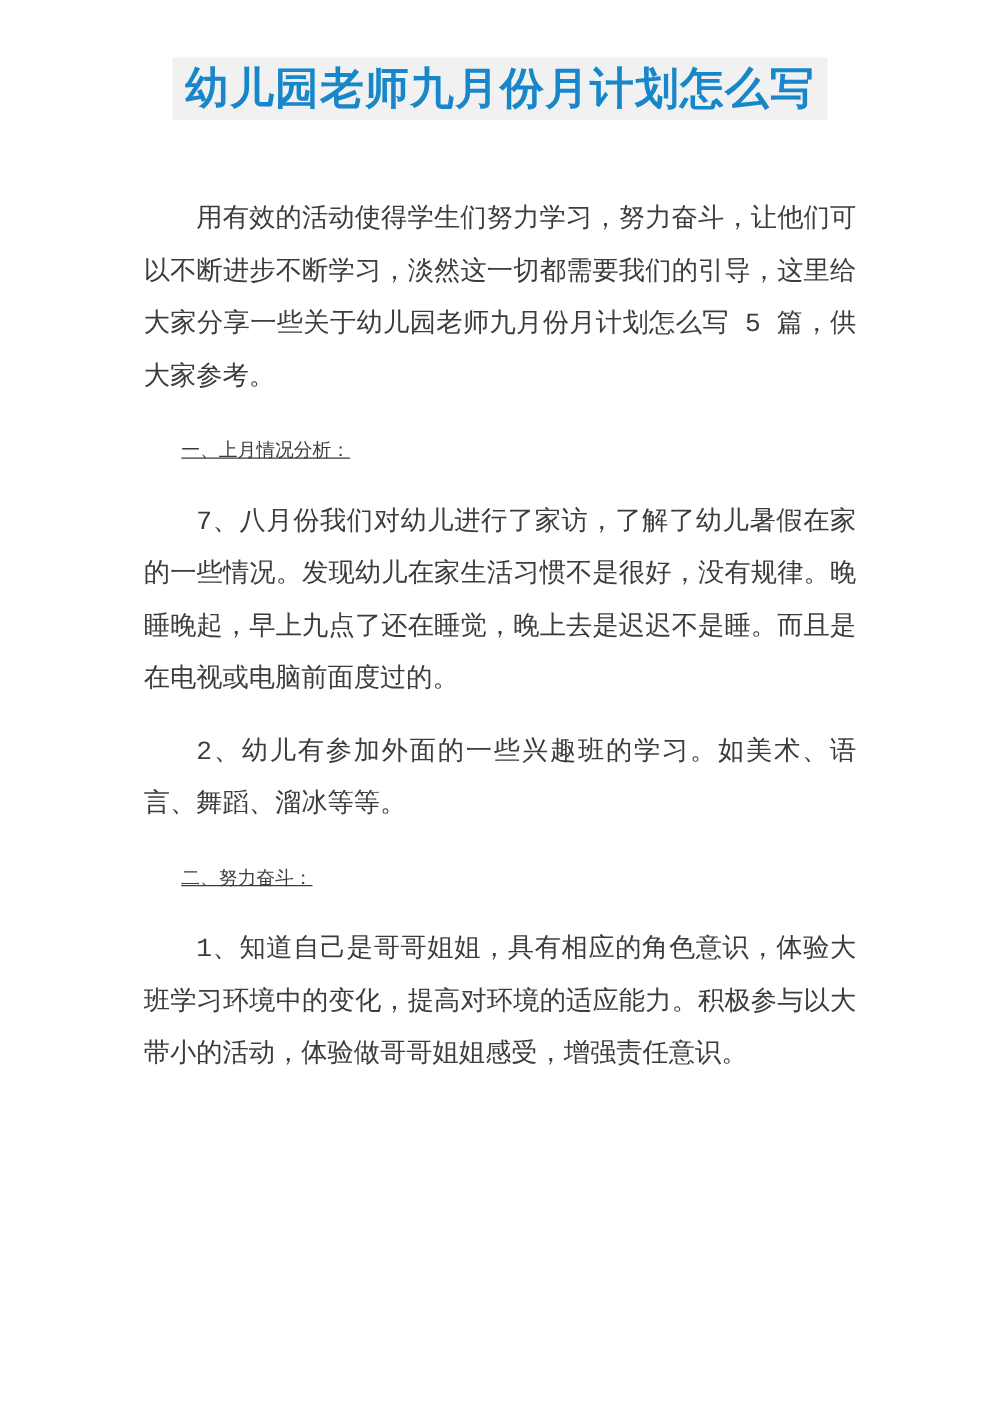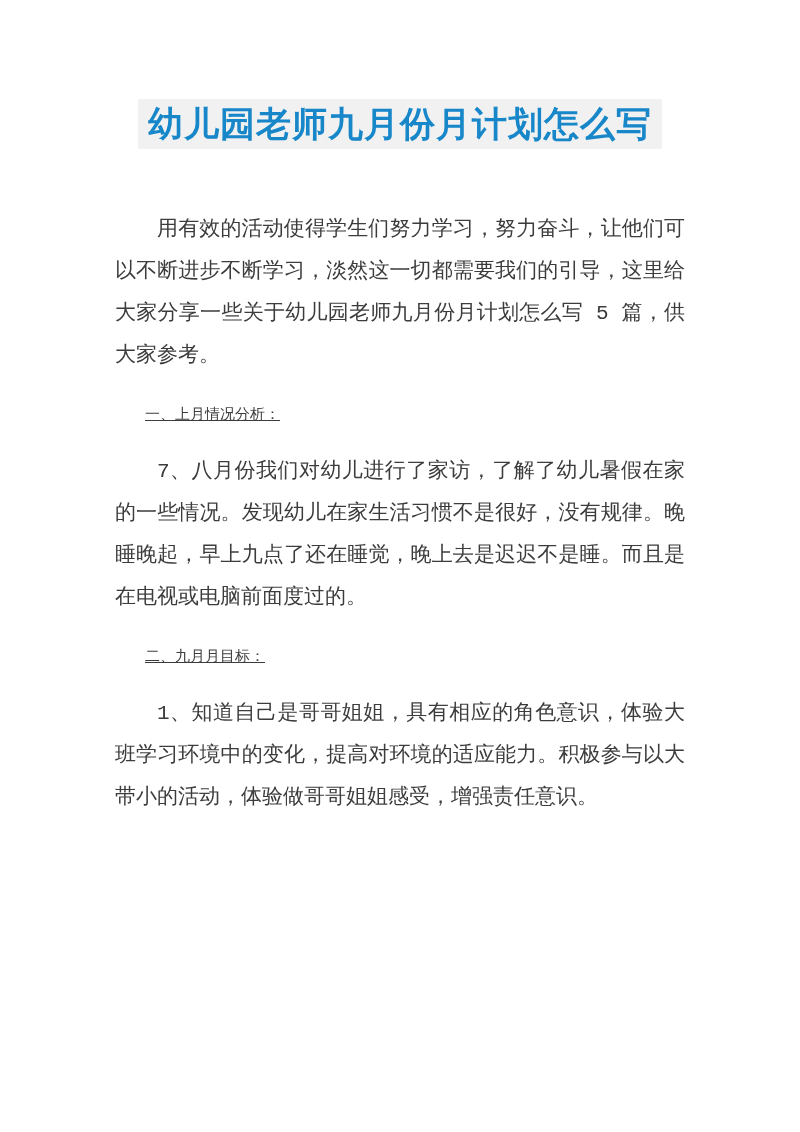--- a/index.html
+++ b/index.html
@@ -7,21 +7,21 @@
   body {
     width: 800px;
     height: 1132px;
     overflow: hidden;
     font-family: "Liberation Serif", "DejaVu Serif", serif;
     color: var(--body-text, #3c3c3c);
   }
   .page {
     width: 800px;
     height: 1132px;
-    padding: 99px 115px 0 115px;
+    padding: 46px 115px 0 115px;
     background: var(--page-bg, #ffffff);
   }
   .title-row {
     text-align: center;
     margin: 0 0 60px 0;
   }
   .title-text {
     display: inline-block;
     background: var(--title-bg, #f1f1f1);
     color: var(--title-blue, #1787c9);
@@ -65,18 +65,19 @@
 
   <h1 class="title-row"><span class="title-text">幼儿园老师九月份月计划怎么写</span></h1>
 
   <p class="para">用有效的活动使得学生们努力学习，努力奋斗，让他们可以不断进步不断学习，淡然这一切都需要我们的引导，这里给大家分享一些关于幼儿园老师九月份月计划怎么写 5 篇，供大家参考。</p>
 
 
   <p class="section-heading">一、上月情况分析：</p>
 
   <p class="para">7、八月份我们对幼儿进行了家访，了解了幼儿暑假在家的一些情况。发现幼儿在家生活习惯不是很好，没有规律。晚睡晚起，早上九点了还在睡觉，晚上去是迟迟不是睡。而且是在电视或电脑前面度过的。</p>
 
+  <p class="para">2、幼儿有参加外面的一些兴趣班的学习。如美术、语言、舞蹈、溜冰等等。</p>
 
-  <p class="section-heading">二、九月月目标：</p>
+  <p class="section-heading">二、努力奋斗：</p>
 
   <p class="para">1、知道自己是哥哥姐姐，具有相应的角色意识，体验大班学习环境中的变化，提高对环境的适应能力。积极参与以大带小的活动，体验做哥哥姐姐感受，增强责任意识。</p>
 
 </div>
 
 </body></html>

